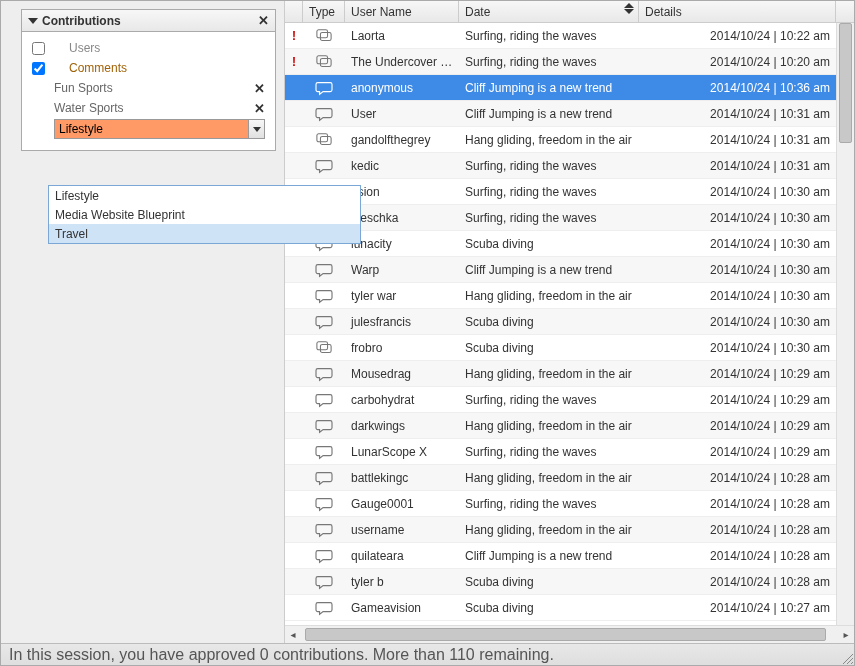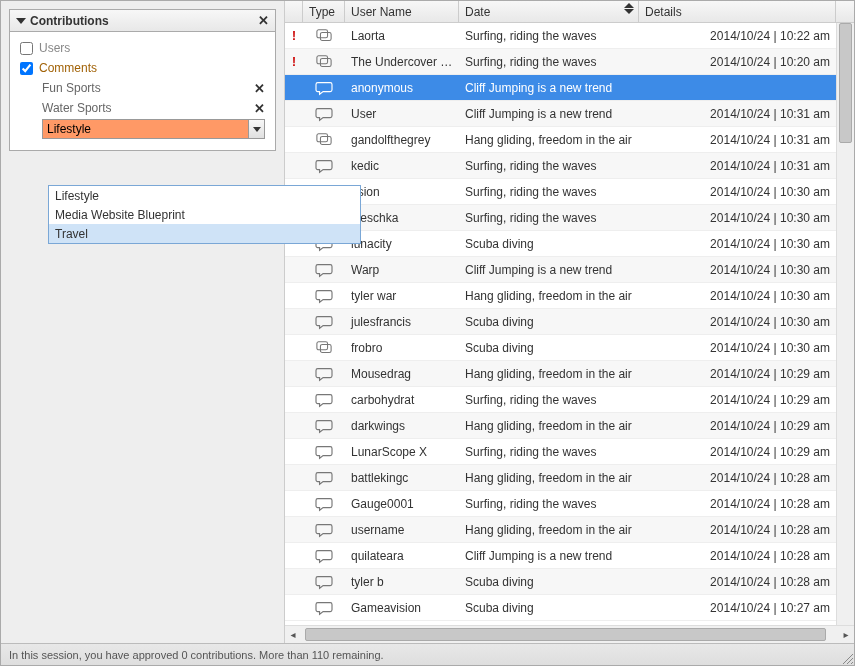--- a/index.html
+++ b/index.html
@@ -3,27 +3,27 @@
 <meta charset="utf-8">
 <style>
   * { box-sizing: border-box; }
   html, body { margin:0; padding:0; font-family: Arial, Helvetica, sans-serif; font-size:12px; color:#333; background:#fff; }
   .app { width:855px; height:666px; position:relative; border:1px solid #aaa; display:flex; flex-direction:column; background:#fff; }
   .main-area { display:flex; flex:1; min-height:0; }
   .sidebar { width:284px; background:#eeeeee; border-right:1px solid #ccc; display:flex; flex-direction:column; position:relative; }
   .filters-header { display:flex; align-items:center; justify-content:space-between; height:22px; padding:0 6px; background:linear-gradient(#f7f7f7,#e8e8e8); border-bottom:1px solid #ccc; }
   .filters-title { font-size:12px; }
   .collapse-icon { width:15px; text-align:center; font-size:12px; cursor:pointer; color:#333; }
-  .panel { margin:8px 8px 0 8px; border:1px solid #aaa; background:#fff; }
+  .panel { margin:8px 8px 0 20px; border:1px solid #aaa; background:#fff; }
   .panel-header { display:flex; align-items:center; justify-content:space-between; height:22px; padding:0 6px; background:linear-gradient(#f7f7f7,#e8e8e8); border-bottom:1px solid #aaa; }
   .panel-title { display:flex; align-items:center; gap:4px; font-weight:bold; }
   .triangle { width:0; height:0; border-left:5px solid transparent; border-right:5px solid transparent; border-top:6px solid #333; }
   .close-x { cursor:pointer; font-weight:bold; font-size:13px; }
   .panel-body { padding:6px 6px 10px 6px; }
-  .check-row { display:flex; align-items:center; height:20px; gap:6px; padding-left:4px; }
+  .check-row { display:flex; align-items:center; height:20px; gap:24px; padding-left:4px; }
   .check-row input { margin:0; }
   .chk-label { color:#a16207; }
   .chk-label.muted { color:#888; }
   .subrow { display:flex; align-items:center; justify-content:space-between; height:20px; padding-left:26px; padding-right:4px; color:#666; }
   .subrow .close-x { color:#333; }
   .combo-row { display:flex; align-items:center; height:22px; padding-left:26px; padding-right:4px; }
   .combo { flex:1; display:flex; border:1px solid #999; background:#e8e8e8; height:20px; }
   .combo-input { flex:1; border:none; padding:0 4px; background:#e8e8e8; font:inherit; color:#000; outline:none; }
   .combo-input.sel { background:#ff9966; color:#000; }
   .combo-btn { width:16px; display:flex; align-items:center; justify-content:center; border-left:1px solid #999; cursor:pointer; background:linear-gradient(#f7f7f7,#e0e0e0); }
@@ -50,21 +50,21 @@
   .cell.alert-col { width:18px; padding:0; text-align:center; color:#c00; font-weight:bold; }
   .cell.type-col { width:42px; padding:0; display:flex; align-items:center; justify-content:center; }
   .cell.user-col { width:114px; }
   .cell.details-col { flex:1; }
   .cell.date-col { width:180px; text-align:right; }
   .vscroll { width:18px; background:#f0f0f0; border-left:1px solid #ddd; position:relative; }
   .vscroll-thumb { position:absolute; left:2px; right:2px; top:0; height:120px; background:#c8c8c8; border:1px solid #aaa; border-radius:2px; }
   .hscroll { height:18px; background:#f0f0f0; border-top:1px solid #ddd; display:flex; align-items:center; position:relative; }
   .hscroll .arrow { width:16px; height:16px; display:flex; align-items:center; justify-content:center; font-size:10px; color:#555; }
   .hscroll-thumb { position:absolute; left:20px; right:28px; top:2px; bottom:2px; background:#c8c8c8; border:1px solid #aaa; border-radius:2px; }
-  .status-bar { height:22px; background:linear-gradient(#e8e8e8,#dedede); border-top:1px solid #bbb; display:flex; align-items:center; padding:0 8px; font-size:11px; color:#555; }
+  .status-bar { height:22px; background:linear-gradient(#e8e8e8,#dedede); border-top:1px solid #bbb; display:flex; align-items:center; padding:0 8px; font-size:16px; color:#555; }
   
   .bubble { width:18px; height:16px; }
   .bubble path { fill:none; stroke:#777; stroke-width:1.3; }
   .row.selected .bubble path { stroke:#fff; }
   .bubble.multi rect { fill:none; stroke:#777; stroke-width:1.2; }
   
   .dropdown { position:absolute; top:184px; left:47px; width:313px; background:#fff; border:1px solid #7aa7d6; z-index:50; }
   .dd-item { height:19px; display:flex; align-items:center; padding:0 6px; font-size:12px; cursor:pointer; }
   .dd-item.hover { background:#cfe3f7; }
   
@@ -158,20 +158,21 @@
             </div>
             <div class="row selected">
               <div class="cell alert-col"></div>
               <div class="cell type-col">
                 <svg class="bubble" viewBox="0 0 20 18">
                   <path d="M3 3 h14 a2 2 0 0 1 2 2 v6 a2 2 0 0 1 -2 2 h-8 l-4 3 v-3 h-2 a2 2 0 0 1 -2 -2 v-6 a2 2 0 0 1 2 -2 z"></path>
                 </svg>
               </div>
               <div class="cell user-col">anonymous</div>
               <div class="cell details-col">Cliff Jumping is a new trend</div>
+              <div class="cell date-col">2014/10/24 | 10:36 am</div>
             </div>
             <div class="row alt">
               <div class="cell alert-col"></div>
               <div class="cell type-col">
                 <svg class="bubble" viewBox="0 0 20 18">
                   <path d="M3 3 h14 a2 2 0 0 1 2 2 v6 a2 2 0 0 1 -2 2 h-8 l-4 3 v-3 h-2 a2 2 0 0 1 -2 -2 v-6 a2 2 0 0 1 2 -2 z"></path>
                 </svg>
               </div>
               <div class="cell user-col">User</div>
               <div class="cell details-col">Cliff Jumping is a new trend</div>

